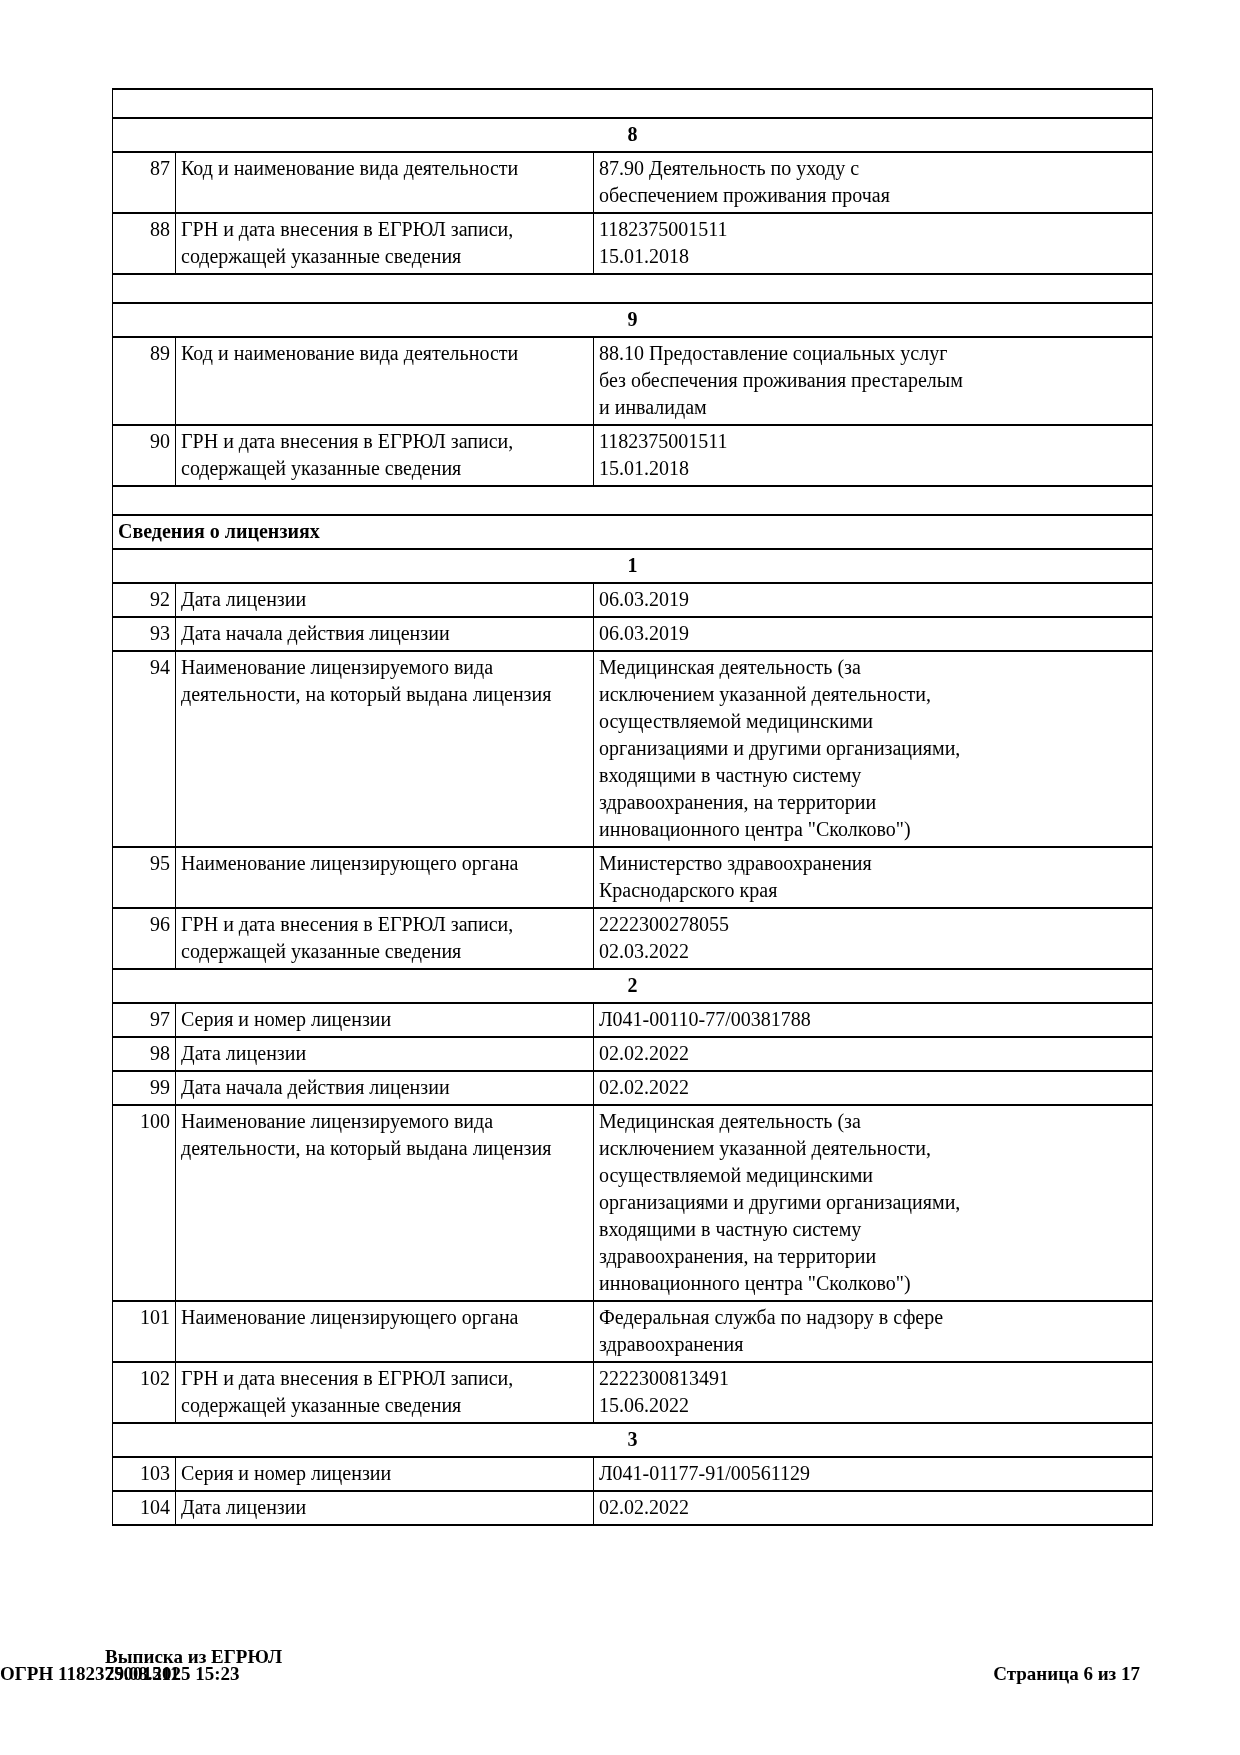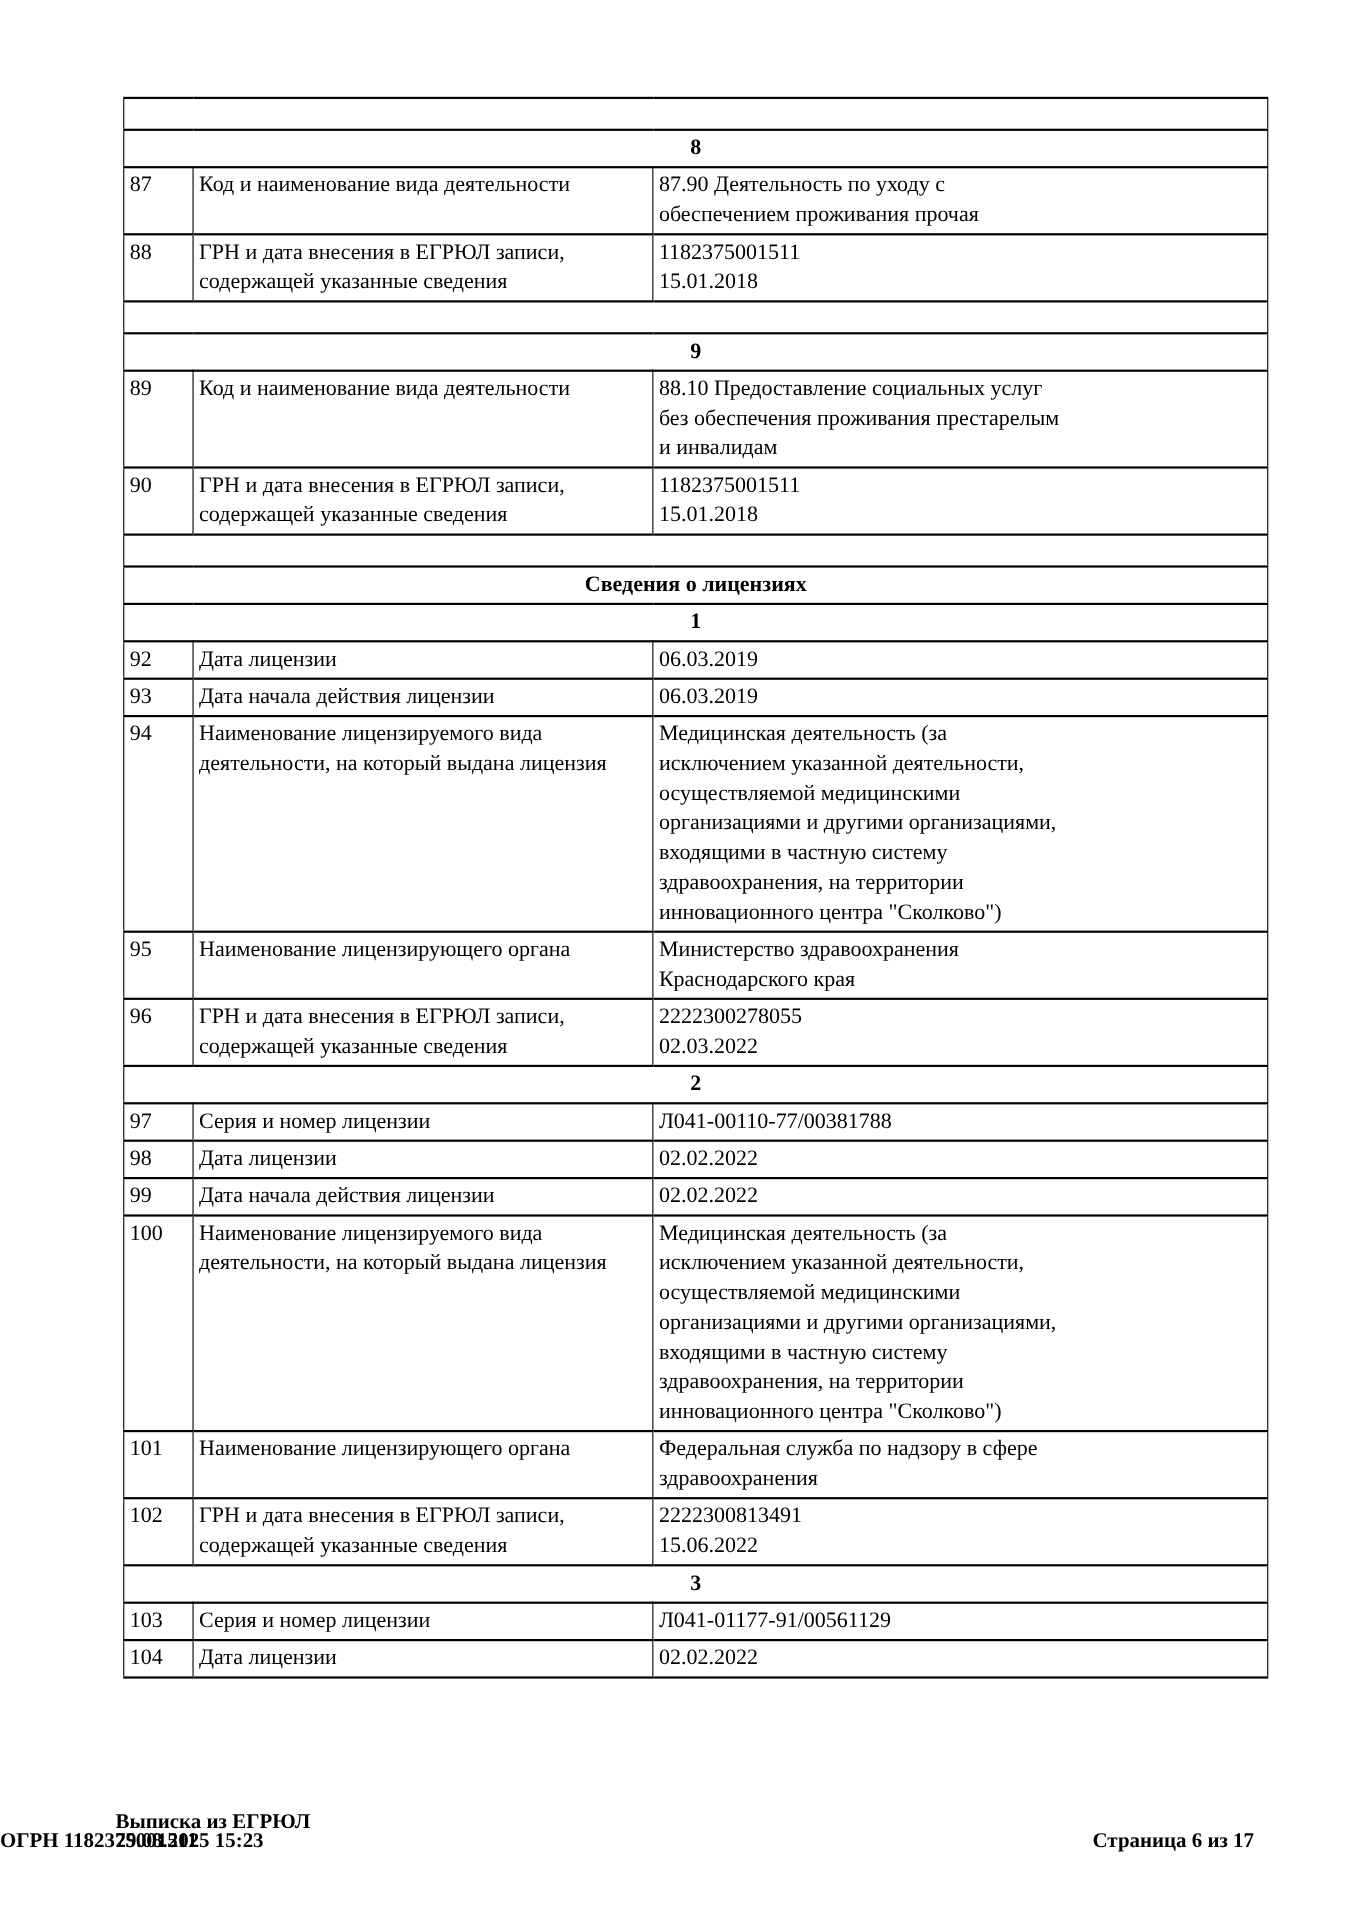--- a/index.html
+++ b/index.html
@@ -28,31 +28,31 @@
     border-right: 1px solid #000;
     border-top: 2px solid #000;
     border-bottom: 2px solid #000;
     font-size: 20px;
     line-height: 27px;
     vertical-align: top;
     padding: 2px 5px 3px 5px;
     white-space: pre-line;
     overflow: hidden;
   }
-  td.num-cell { text-align: left; padding-left: 2px; padding-right: 2px; }
+  td.num-cell { text-align: right; padding-left: 2px; padding-right: 2px; }
   tr.spacer-row td { height: 27px; padding: 0; }
   td.section-cell {
     text-align: center;
     font-weight: bold;
     vertical-align: middle;
     height: 26px;
     white-space: normal;
   }
   td.title-cell {
-    text-align: center;
+    text-align: left;
     font-weight: bold;
     vertical-align: middle;
     height: 26px;
     white-space: normal;
   }
   .footer {
     position: absolute;
     left: 0; right: 0;
     top: 1648px;
     height: 42px;

